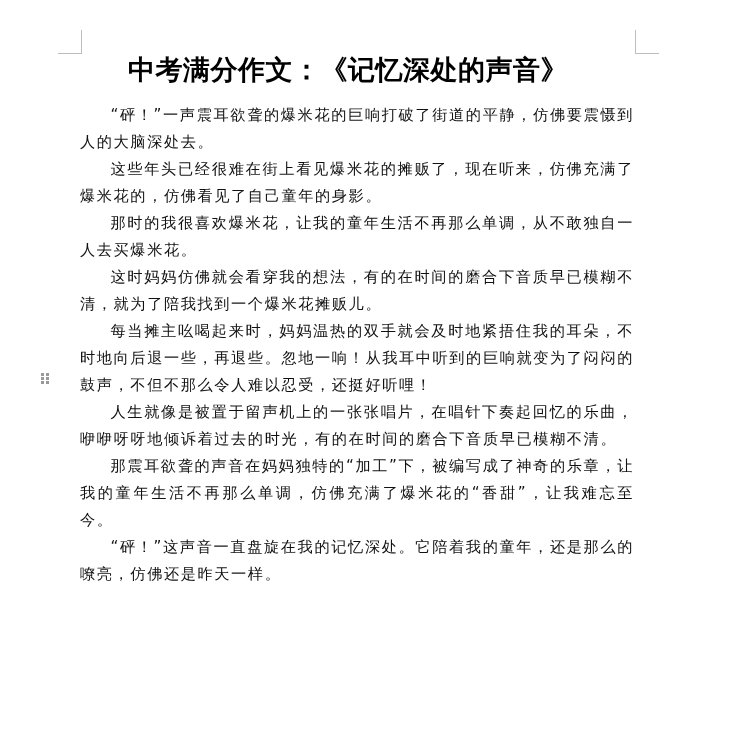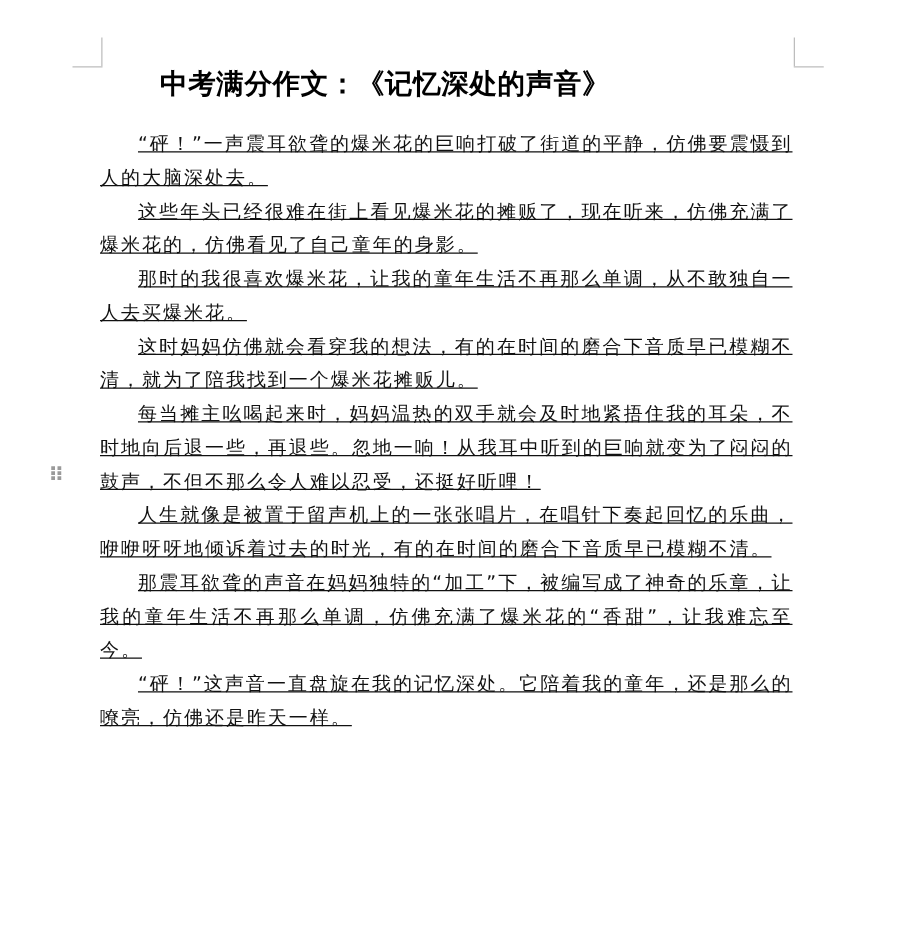--- a/index.html
+++ b/index.html
@@ -1,23 +1,23 @@
 <!DOCTYPE html>
 <html><head>
 <meta charset="utf-8">
 <style>
   html, body { margin: 0; padding: 0; background: #ffffff; }
   body { width: 734px; height: 749px; position: relative; overflow: hidden;
          font-family: "DejaVu Sans", sans-serif; color: #111; }
   .corner { position: absolute; background: #bdbdbd; }
-  .title { position: absolute; left: 128px; top: 52px; font-size: 22px; font-weight: bold;
+  .title { position: absolute; left: 128px; top: 52px; font-size: 27px; font-weight: bold;
            letter-spacing: 0.5px; color: #000; white-space: nowrap; }
   .body-text { position: absolute; left: 80px; top: 102px; width: 554px;
                font-size: 15.2px; line-height: 27px; letter-spacing: 1.6px; text-align: justify; }
-  .para { margin: 0; text-indent: 2em; text-decoration: underline; }
+  .para { margin: 0; text-indent: 2em; }
   .handle { position: absolute; left: 41px; top: 373px; width: 10px; height: 12px; }
   .handle i { position: absolute; width: 3px; height: 3px; background: #9a9a9a; }
 </style>
 </head>
 <body>
 
 <div class="corner" style="left:81px; top:30px; width:1px; height:23px;"></div>
 <div class="corner" style="left:58px; top:53px; width:24px; height:1px;"></div>
 <div class="corner" style="left:635px; top:30px; width:1px; height:23px;"></div>
 <div class="corner" style="left:635px; top:53px; width:24px; height:1px;"></div>

